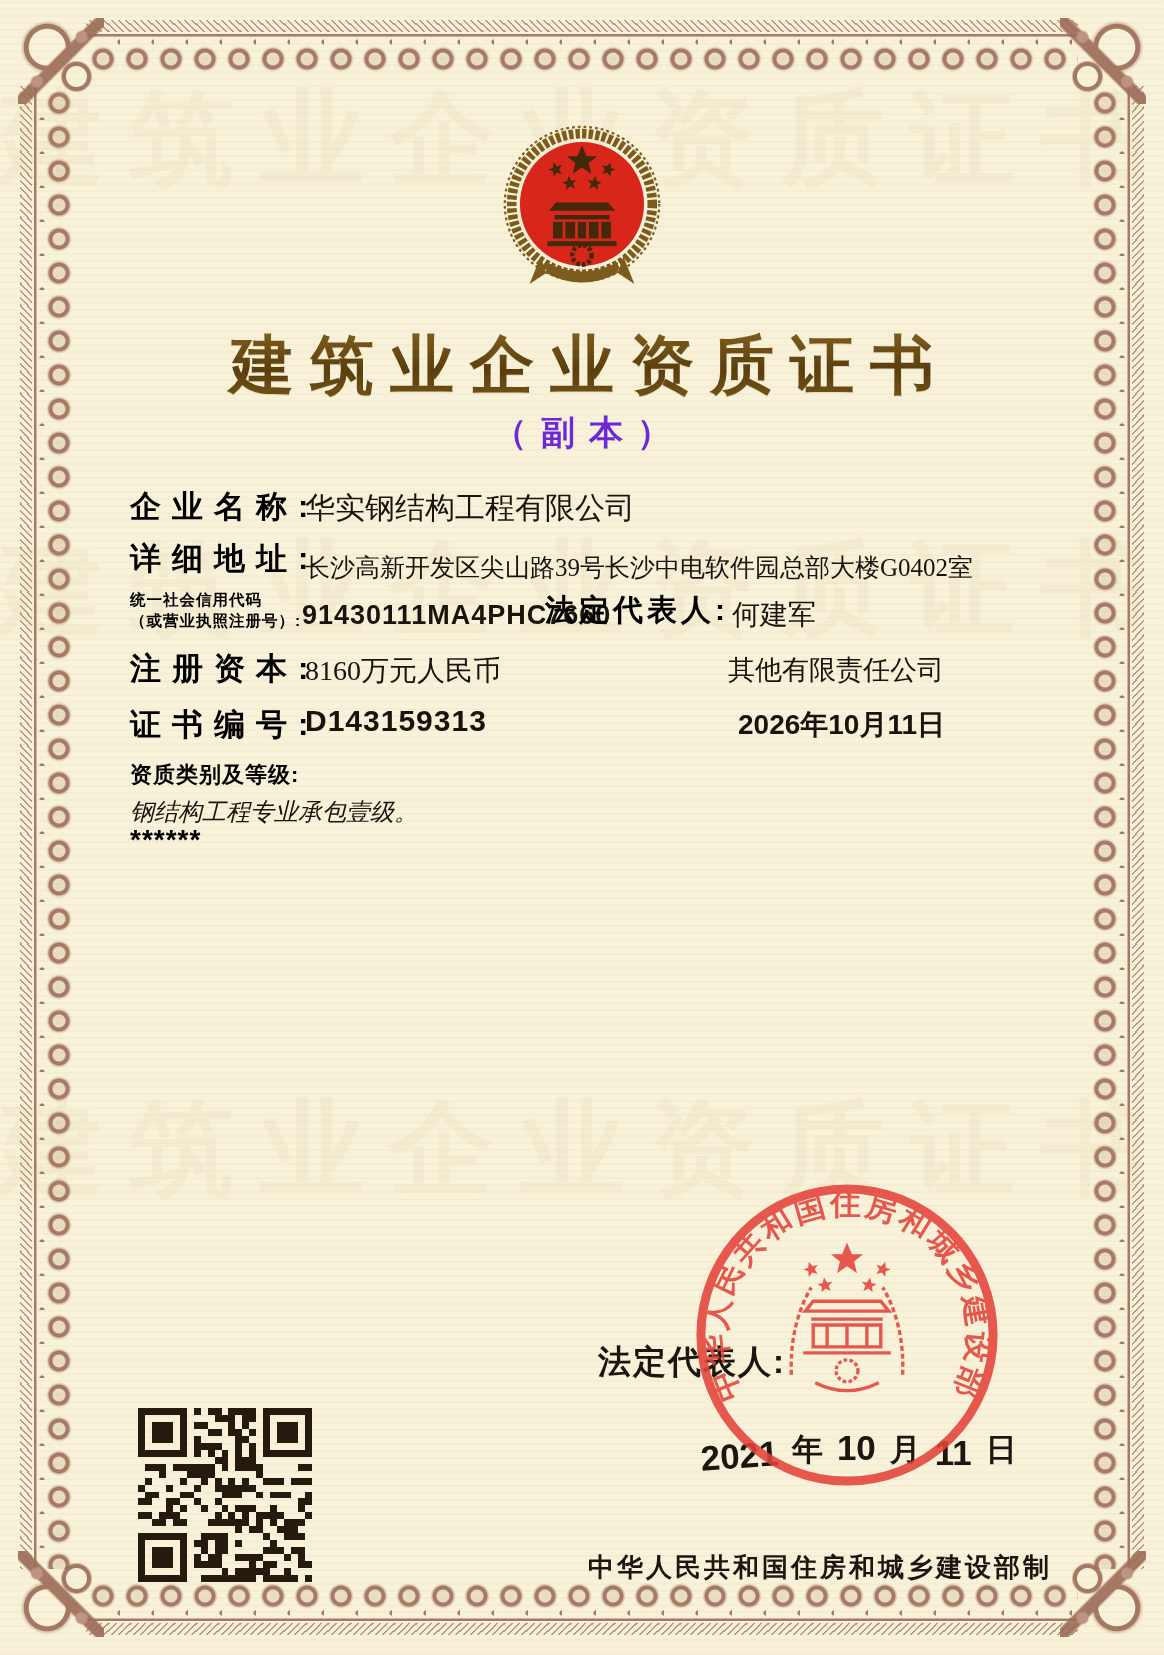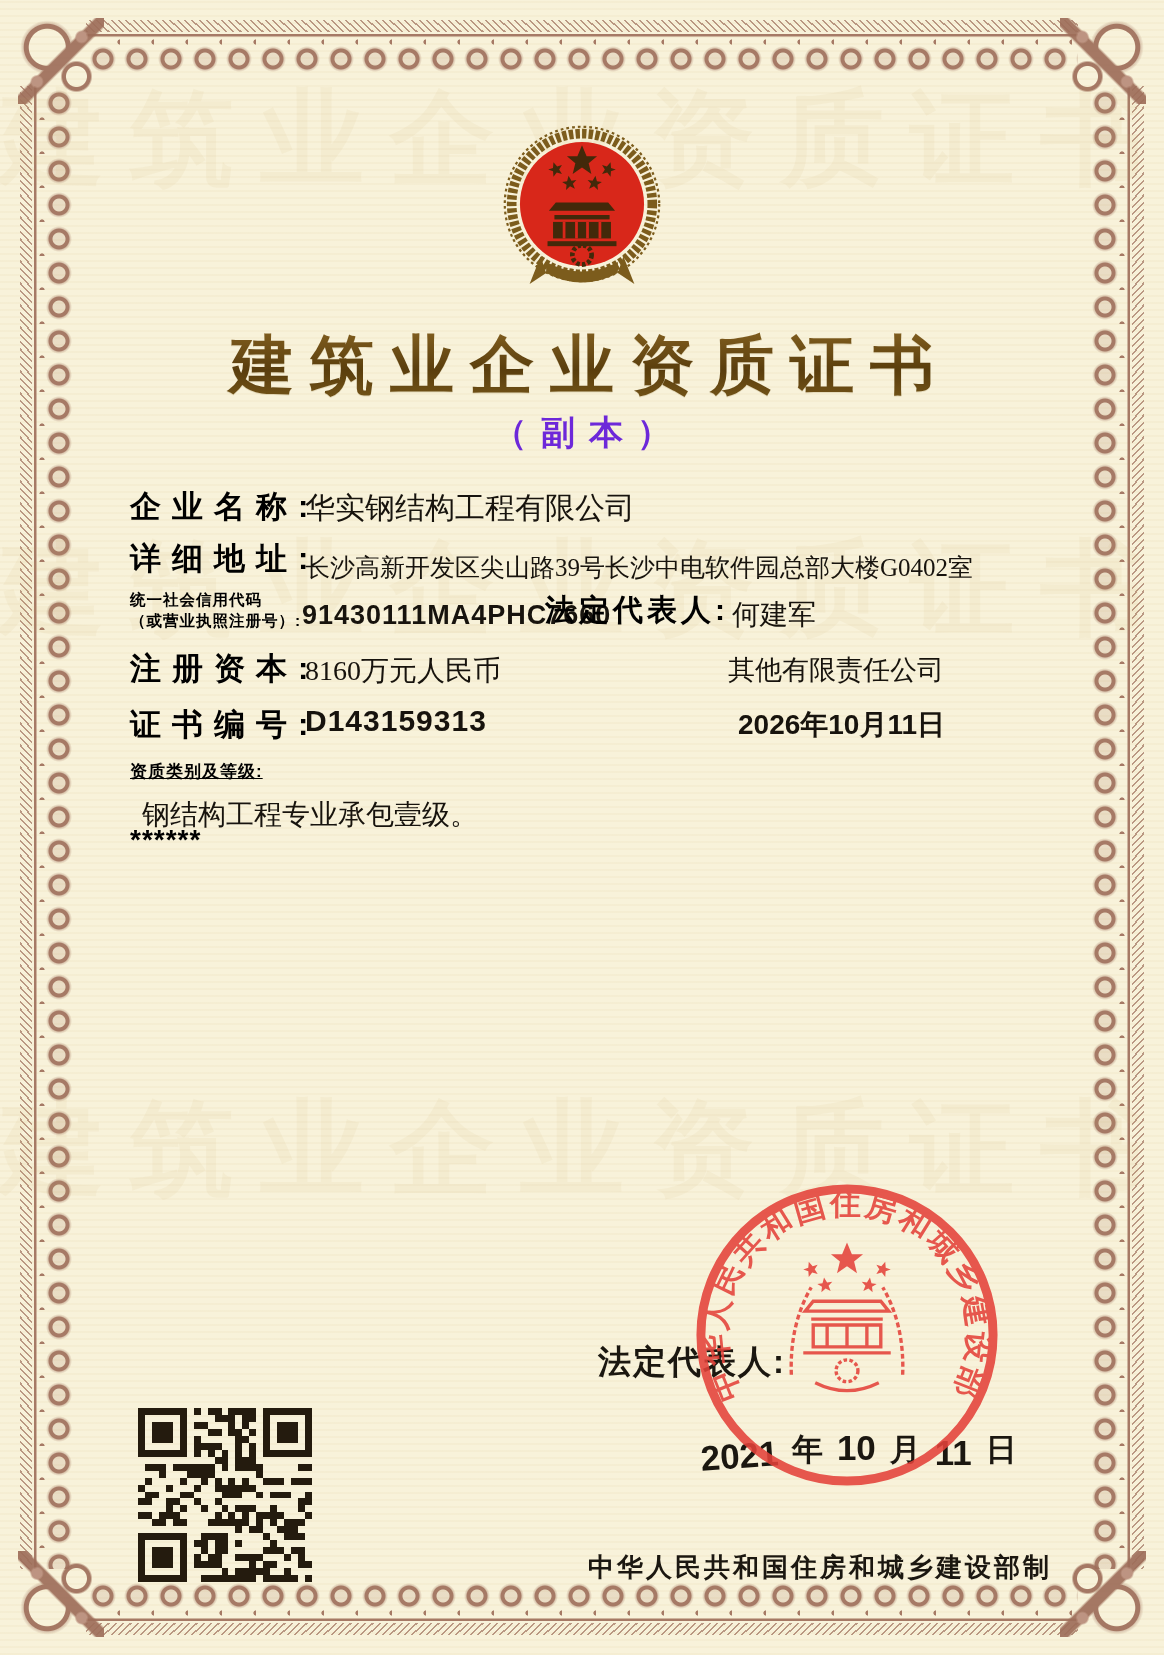--- a/index.html
+++ b/index.html
@@ -152,22 +152,22 @@
   <span class="lbl f-main ls4" style="left:130px;top:648px;">注册资本:</span>
   <span class="val" style="left:305px;top:652px;font-size:28px;">8160万元人民币</span>
 
   <span class="val" style="left:728px;top:652px;font-size:27px;">其他有限责任公司</span>
 
   <span class="lbl f-main ls4" style="left:130px;top:704px;">证书编号:</span>
   <span class="val num" style="left:305px;top:704px;font-size:30px;letter-spacing:1px;">D143159313</span>
 
   <span class="val" style="left:738px;top:706px;font-size:28px;font-weight:700;font-family:'Liberation Sans',sans-serif;">2026年10月11日</span>
 
-  <span class="lbl" style="left:130px;top:760px;font-size:17px;letter-spacing:1px;text-decoration:underline;">资质类别及等级:</span>
-  <span class="val" style="left:142px;top:796px;font-size:28px;">钢结构工程专业承包壹级。</span>
+  <span class="lbl" style="left:130px;top:760px;font-size:22px;letter-spacing:1px;">资质类别及等级:</span>
+  <span class="val" style="left:130px;top:796px;font-size:24px;font-style:italic;">钢结构工程专业承包壹级。</span>
   <span class="lbl" style="left:130px;top:824px;font-size:28px;letter-spacing:1px;">******</span>
 
   <div class="qr"><svg viewBox="0 0 25 25" width="100%" height="100%" shape-rendering="crispEdges" fill="#241b0e">
         <rect x="0" y="0" width="1" height="1"></rect>
         <rect x="1" y="0" width="1" height="1"></rect>
         <rect x="2" y="0" width="1" height="1"></rect>
         <rect x="3" y="0" width="1" height="1"></rect>
         <rect x="4" y="0" width="1" height="1"></rect>
         <rect x="5" y="0" width="1" height="1"></rect>
         <rect x="6" y="0" width="1" height="1"></rect>

